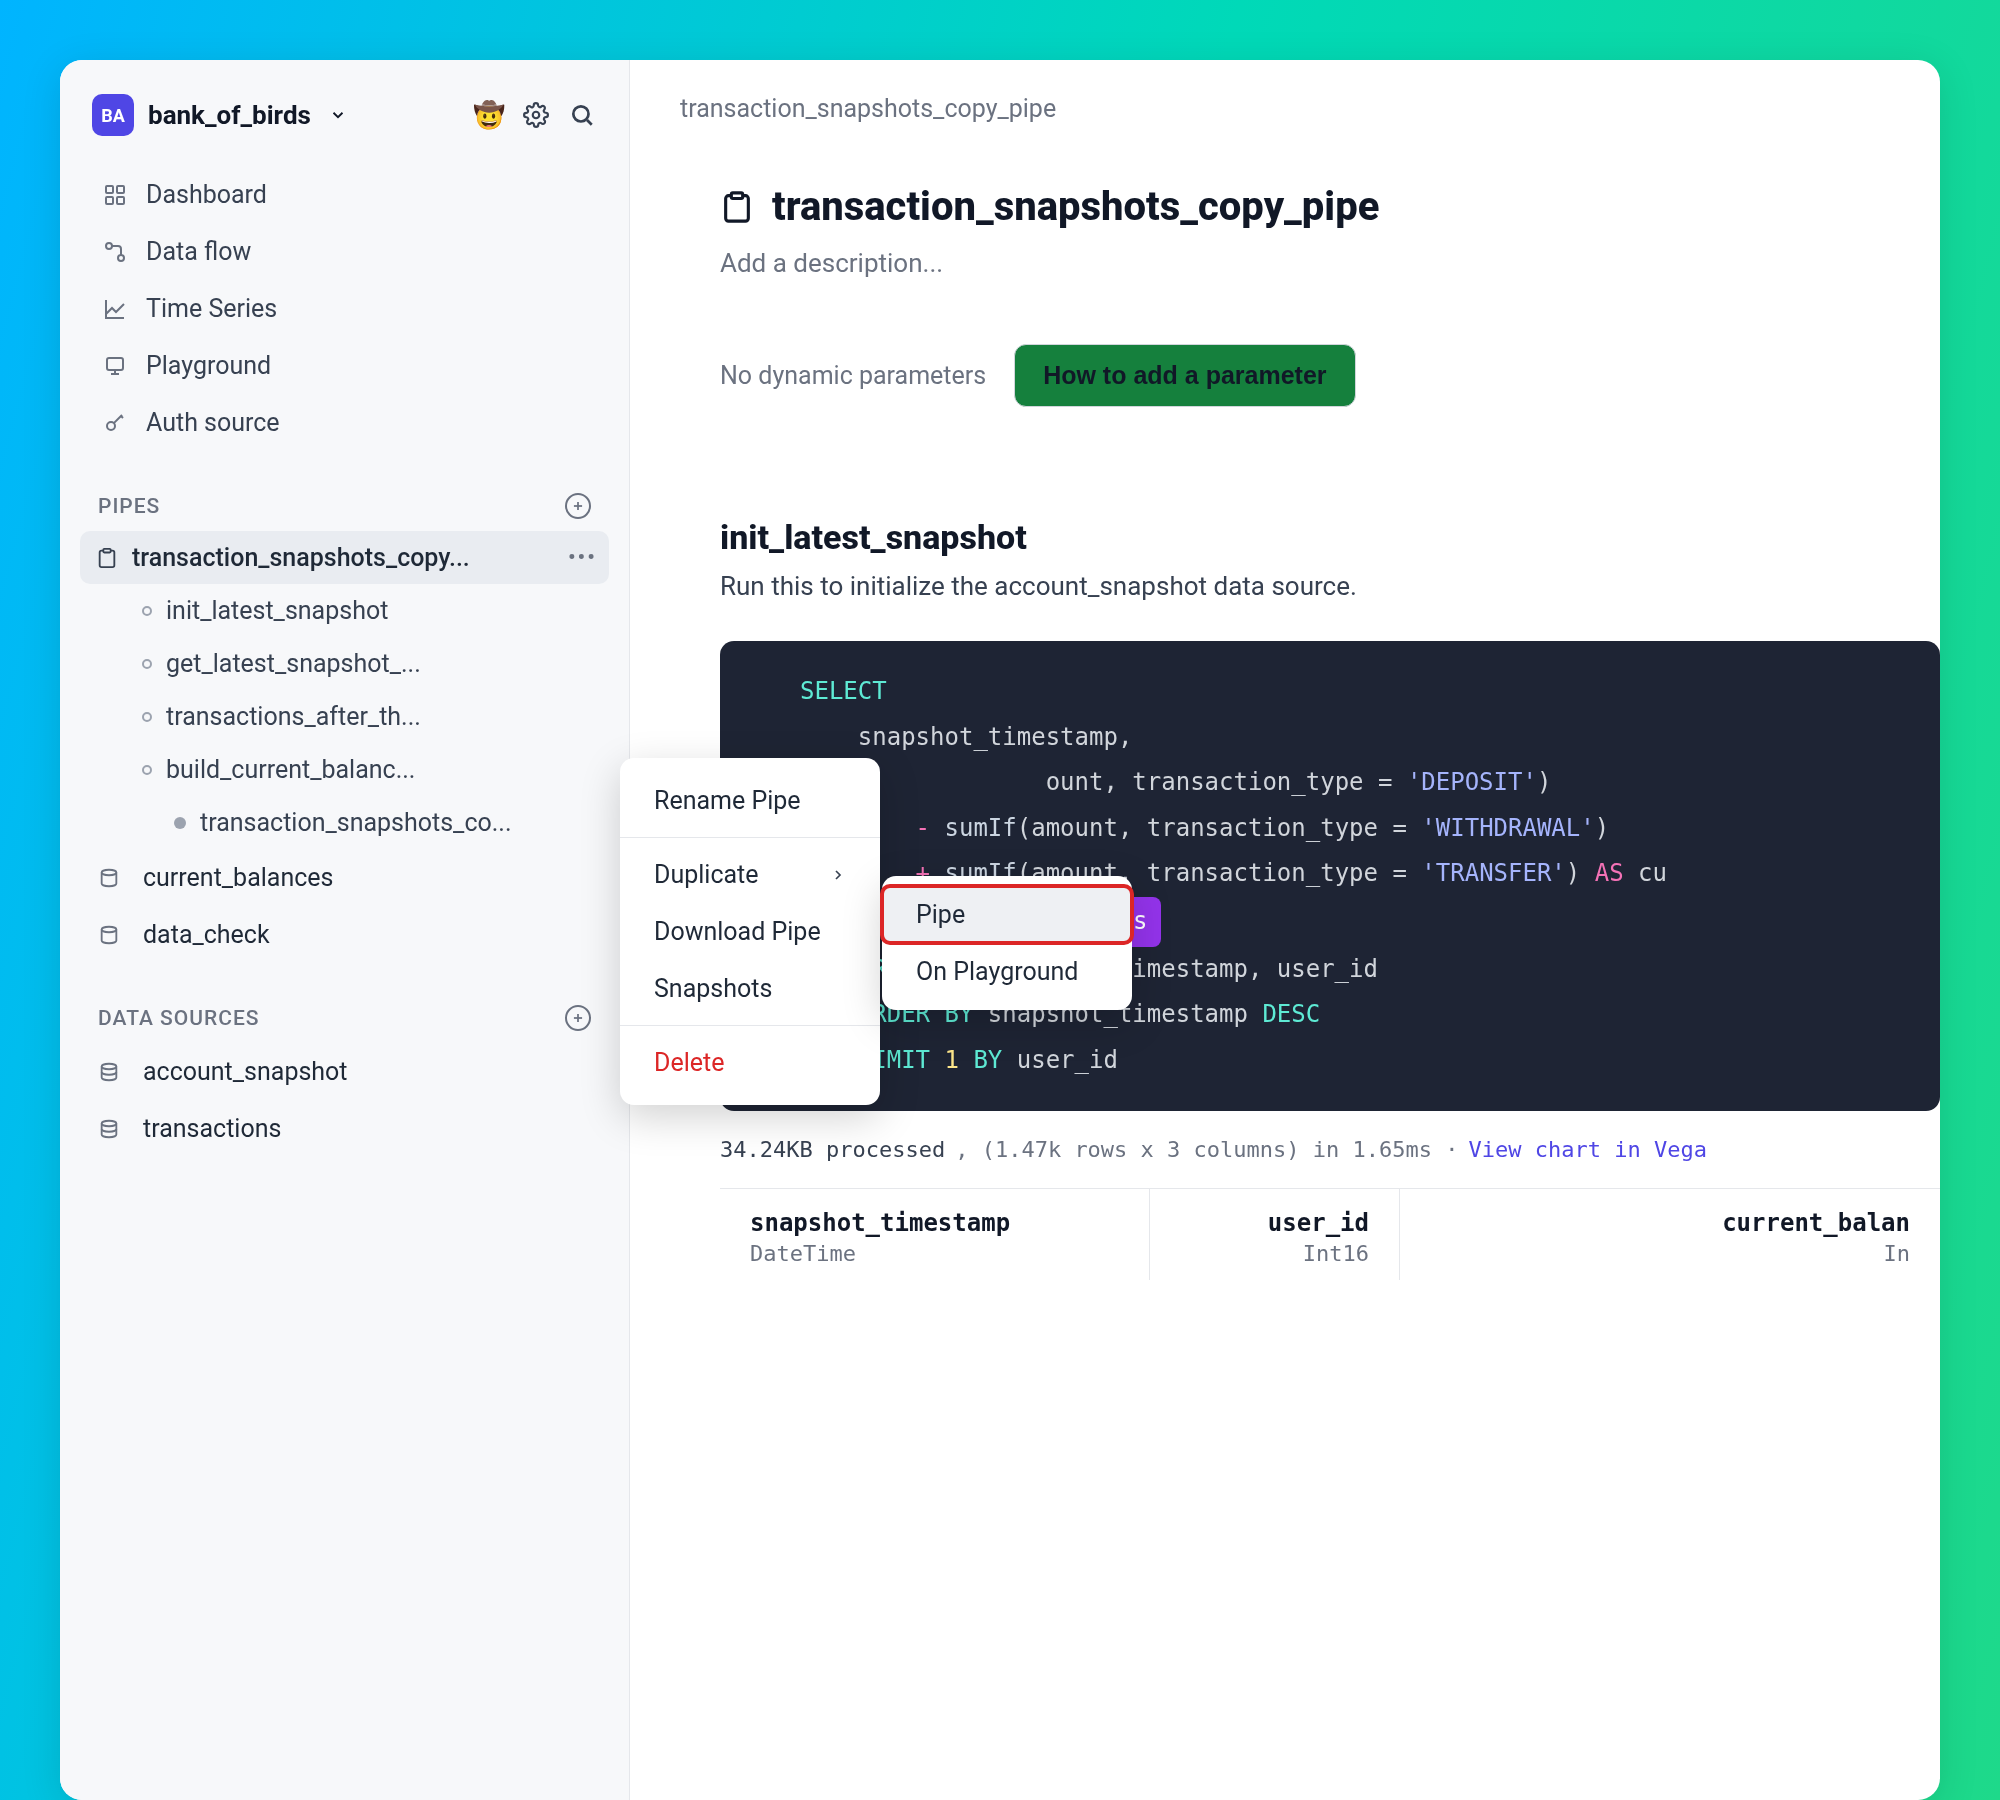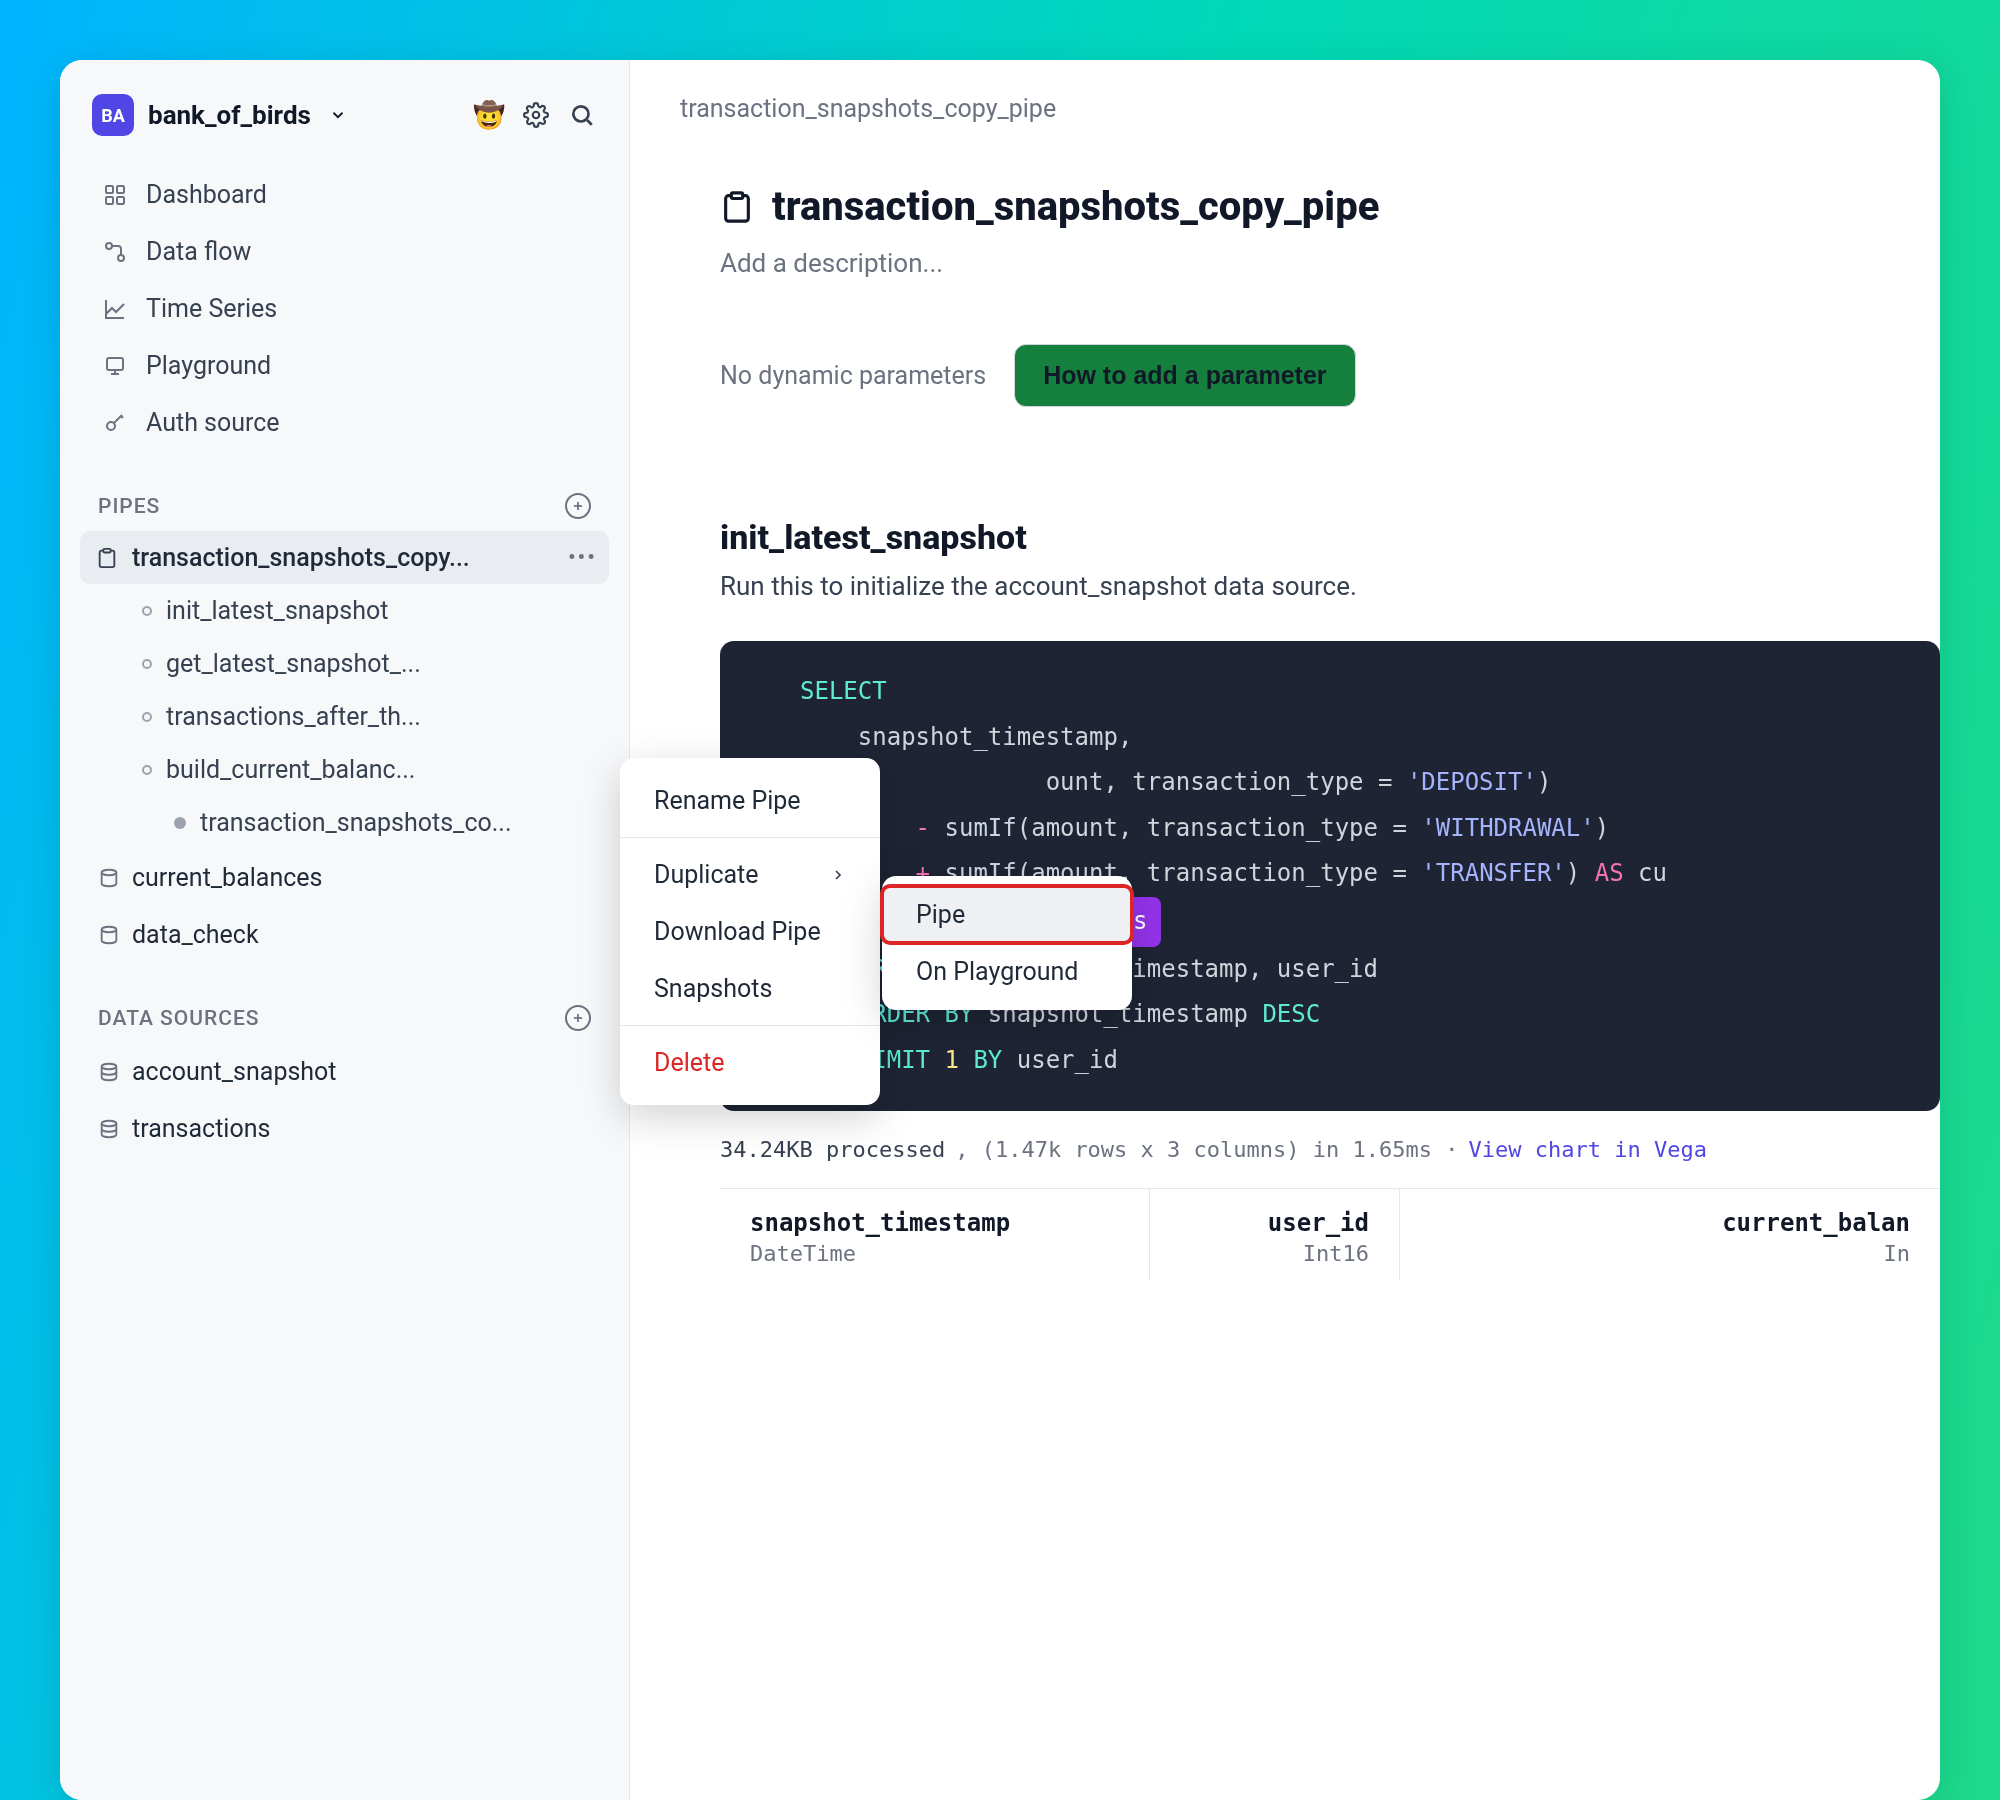--- a/index.html
+++ b/index.html
@@ -78,21 +78,21 @@
   .pipe-item.active { background: #e9ecf1; font-weight: 500; }
   .pipe-item .dots { position:absolute; right:12px; color:#6b7280; font-size:22px; letter-spacing:2px; }
   .pipe-sub {
     display: flex; align-items: center; gap: 14px;
     padding: 12px 16px 12px 62px; font-size: 25px; color: #374151; cursor:pointer;
   }
   .pipe-sub .bullet { width:10px; height:10px; border:2px solid #9ca3af; border-radius:50%; flex-shrink:0;}
   .pipe-sub.solid .bullet { background:#9ca3af; border:none; width:12px; height:12px; }
   .pipe-sub.deep { padding-left: 94px; }
   .ds-item {
-    display: flex; align-items: center; gap: 12px;
+    display: flex; align-items: center; gap: 23px;
     padding: 14px 18px; font-size: 25px; color:#1f2937; cursor:pointer;
   }
   
   .main {
     flex: 1;
     display: flex; flex-direction: column;
     overflow: hidden;
   }
   .breadcrumb { padding: 34px 50px 0 50px; color:#6b7280; font-size: 25px; }
   .page-body { padding: 60px 0 0 90px; overflow-y:auto; flex:1; }

